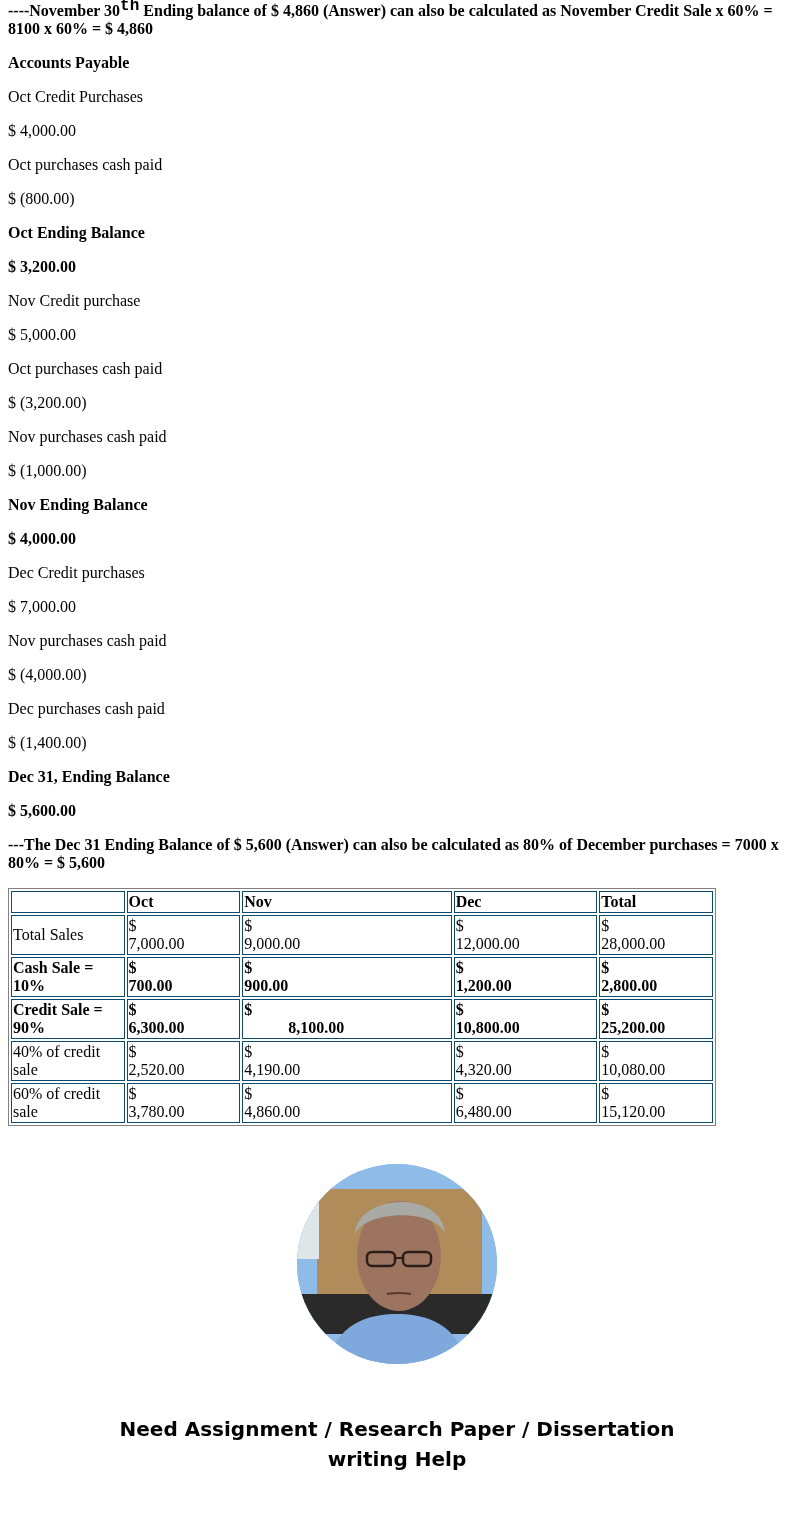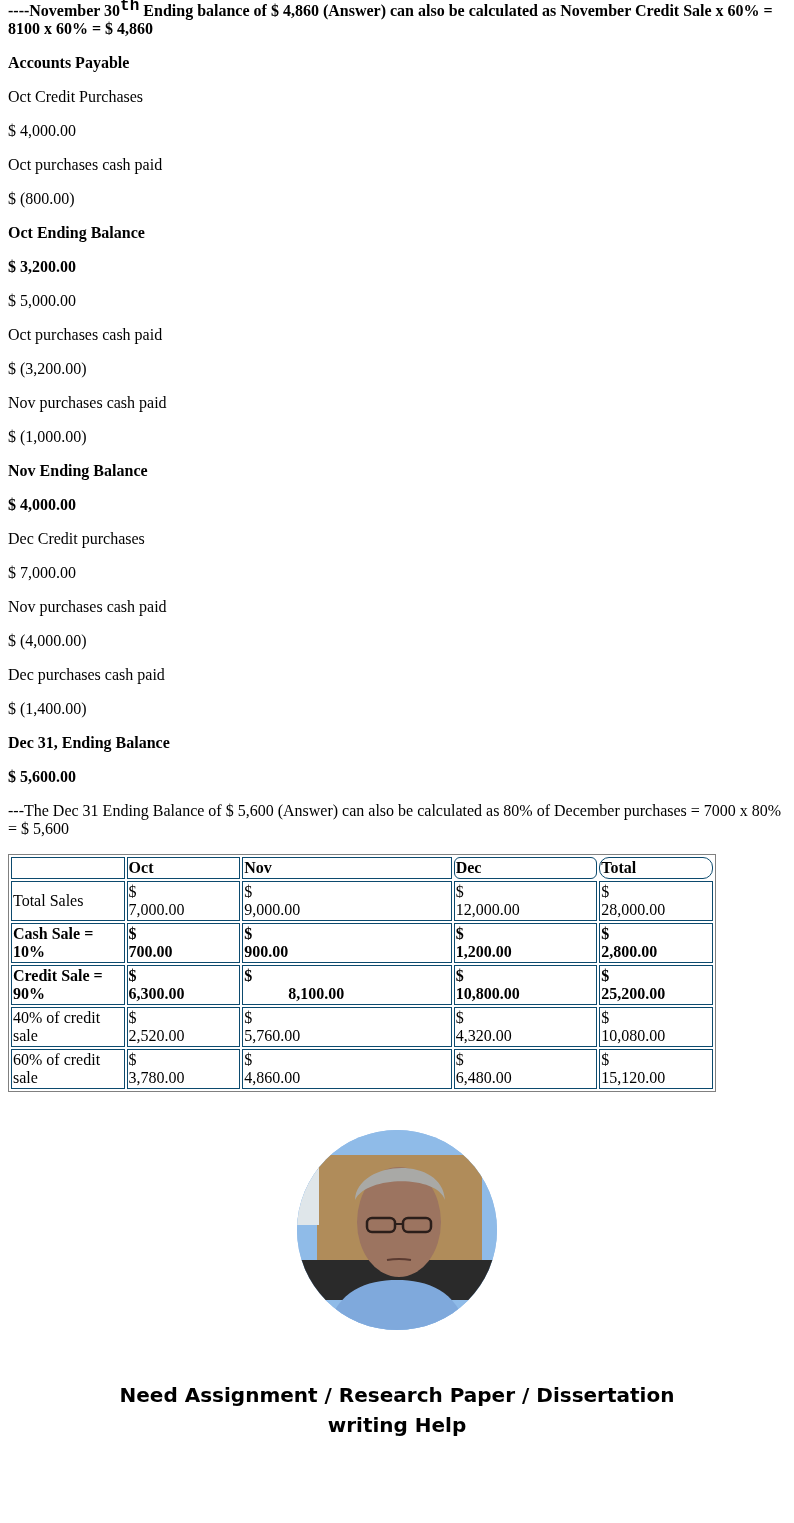--- a/index.html
+++ b/index.html
@@ -15,41 +15,41 @@
       font-weight: bold;
       margin: 0;
       padding-top: 2px;
     }
     .lead sup { font-size: 16px; line-height: 0; vertical-align: 6px; font-family: Liberation Mono, monospace; }
     p.line { margin: 0; height: 34px; line-height: 18px; padding-top: 16px; box-sizing: border-box; }
     .b { font-weight: bold; }
     .amt { display: inline-block; }
     .amt .cur { display: inline-block; width: 12px; }
     .amt .val { display: inline-block; width: 130px; text-align: left; }
-    .after-note { font-weight: normal; margin: 0; padding-top: 16px; }
+    .after-note { font-weight: bold; margin: 0; padding-top: 16px; }
     table.sales {
       margin-top: 16px;
       border-collapse: separate;
       border-spacing: 2px;
       border: 1px solid #808080;
       width: 708px;
     }
     table.sales td {
       border: 1px solid #0c4a6e;
       padding: 1px;
       vertical-align: top;
       line-height: 18px;
     }
     table.sales td.rowh { font-weight: normal; vertical-align: middle; width: 110px; }
     table.sales tr.head td { font-weight: bold; }
     table.sales tr.boldrow td { font-weight: bold; }
     .c-oct { width: 110px; }
     .c-nov { width: 206px; }
-    .c-dec { width: 140px; border-radius: 6px; }
-    .c-tot { width: 110px; border-radius: 10px; }
+    .c-dec { width: 140px; }
+    .c-tot { width: 110px; }
     .indent { padding-left: 44px; display: inline-block; }
     .avatar-wrap { display: flex; justify-content: center; margin-top: 38px; }
     .avatar {
       width: 200px; height: 200px; border-radius: 50%;
       overflow: hidden; position: relative;
       background: #8fb8e6;
     }
     .promo {
       text-align: center;
       font-family: "DejaVu Sans", sans-serif;
@@ -72,20 +72,21 @@
   <div>
     <p class="line">Oct Credit Purchases</p>
     <p class="line"><span class="amt"><span class="cur">$</span><span class="val">4,000.00</span></span></p>
 
     <p class="line">Oct purchases cash paid</p>
     <p class="line"><span class="amt"><span class="cur">$</span><span class="val" style="width:139px">(800.00)</span></span></p>
 
     <p class="line b">Oct Ending Balance</p>
     <p class="line b"><span class="amt"><span class="cur">$</span><span class="val">3,200.00</span></span></p>
 
+    <p class="line">Nov Credit purchase</p>
     <p class="line"><span class="amt"><span class="cur">$</span><span class="val">5,000.00</span></span></p>
 
     <p class="line">Oct purchases cash paid</p>
     <p class="line"><span class="amt"><span class="cur">$</span><span class="val" style="width:139px">(3,200.00)</span></span></p>
 
     <p class="line">Nov purchases cash paid</p>
     <p class="line"><span class="amt"><span class="cur">$</span><span class="val" style="width:139px">(1,000.00)</span></span></p>
 
     <p class="line b">Nov Ending Balance</p>
     <p class="line b"><span class="amt"><span class="cur">$</span><span class="val">4,000.00</span></span></p>
@@ -173,21 +174,21 @@
     </tr>
 
     <tr>
       <td class="rowh" style="vertical-align:top">40% of credit sale</td>
       <td>
             <div>$</div>
             <div>2,520.00</div>
           </td>
       <td>
             <div>$</div>
-            <div>5,760.00</div>
+            <div>4,190.00</div>
           </td>
       <td>
             <div>$</div>
             <div>4,320.00</div>
           </td>
       <td>
             <div>$</div>
             <div>10,080.00</div>
           </td>
     </tr>

